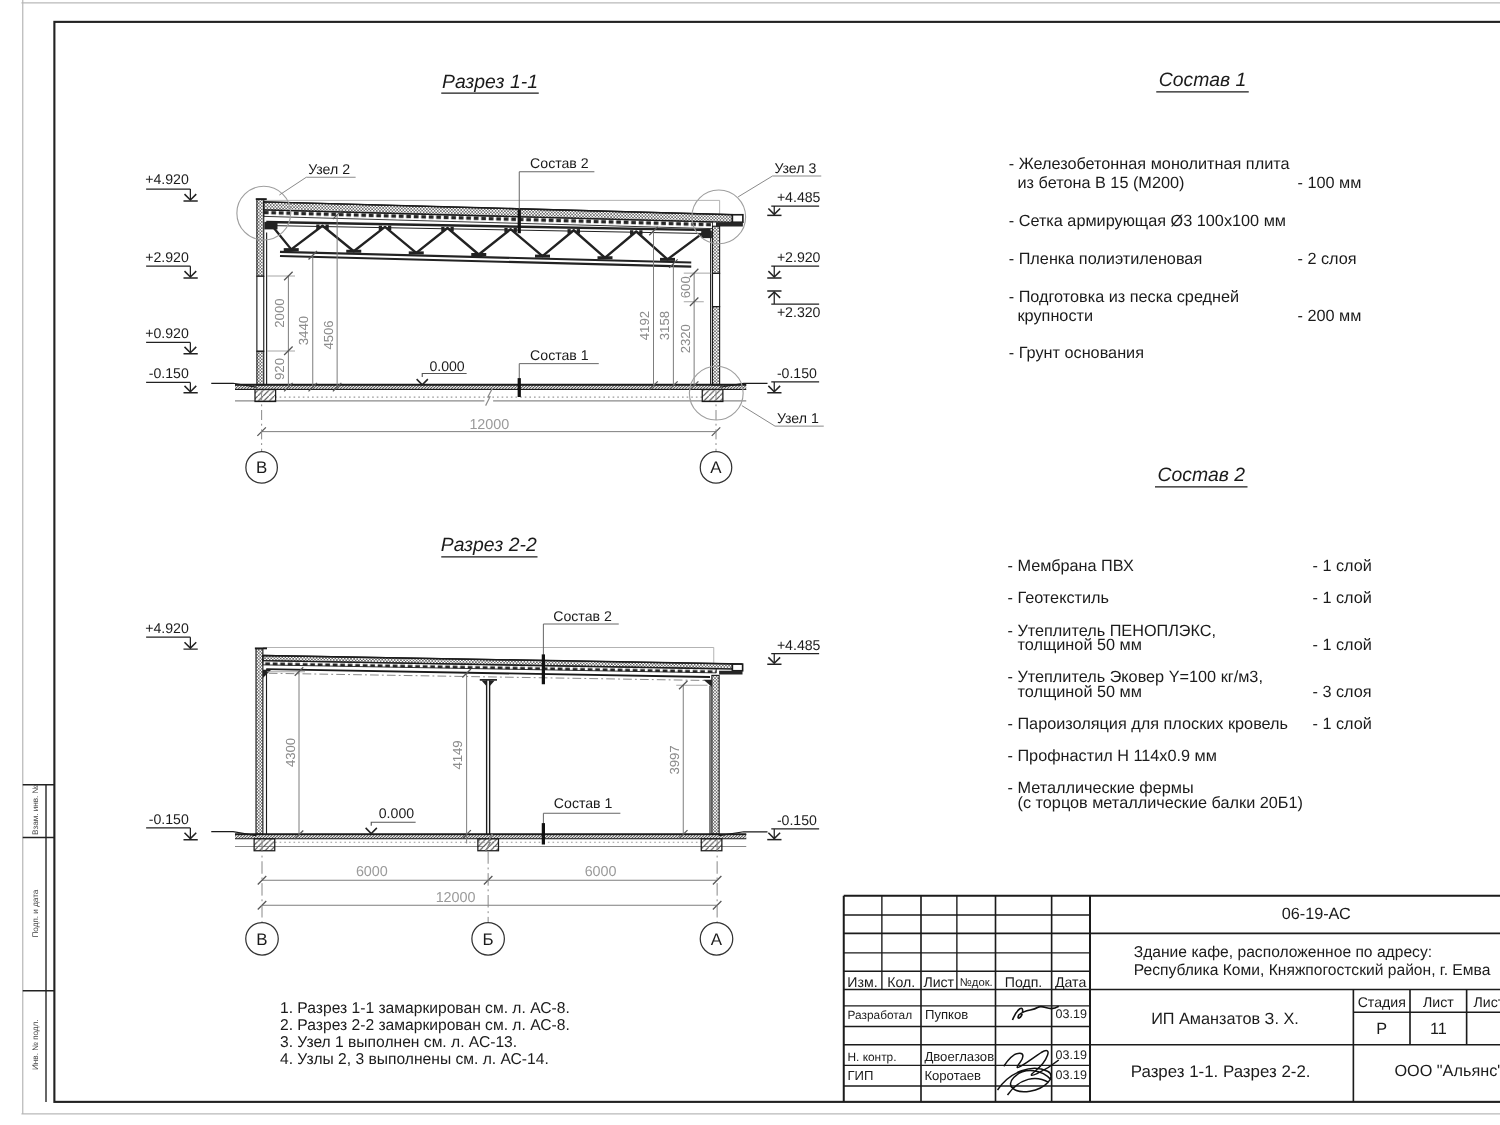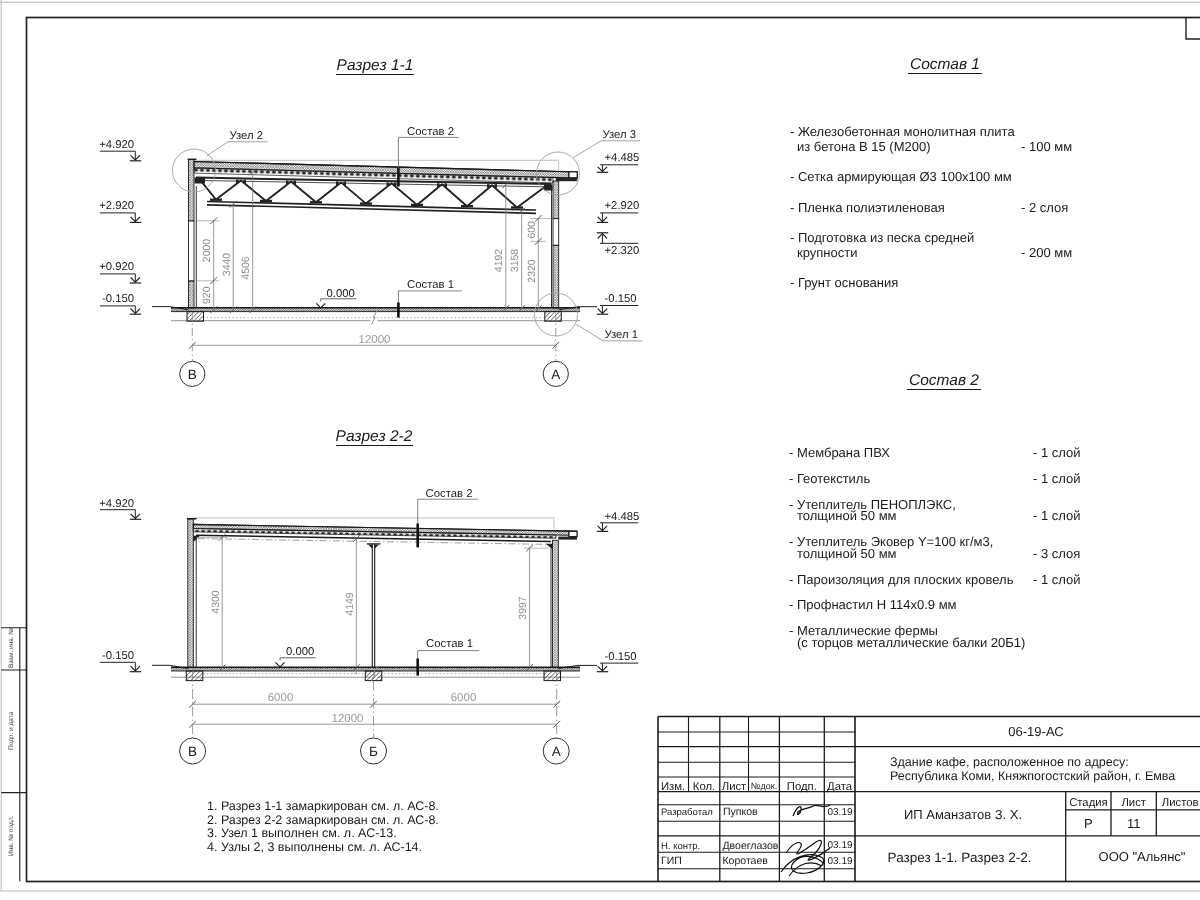--- a/index.html
+++ b/index.html
@@ -1,16 +1,16 @@
 <!DOCTYPE html>
 <html><head>
 <meta charset="utf-8">
 <style>
 html,body{margin:0;padding:0;background:#ffffff;}
-#sheet{position:relative;width:960px;height:900px;background:#ffffff;font-family:"Liberation Sans",sans-serif;}
+#sheet{position:relative;width:960px;height:900px;background:#ffffff;font-family:"Liberation Sans",sans-serif;margin-left:17px;}
 svg text{font-family:"Liberation Sans",sans-serif;text-rendering:geometricPrecision;}
 </style>
 </head>
 <body>
 <div id="sheet">
 <svg width="1200" height="900" viewBox="0 0 1200 900" fill="#1b1b1b" xmlns="http://www.w3.org/2000/svg">
 <defs>
 <pattern id="xh" width="2.5" height="2.5" patternUnits="userSpaceOnUse">
 <path d="M0,0 L2.5,2.5 M2.5,0 L0,2.5" stroke="#4d4d4d" stroke-width="0.5" fill="none"></path>
 </pattern>

